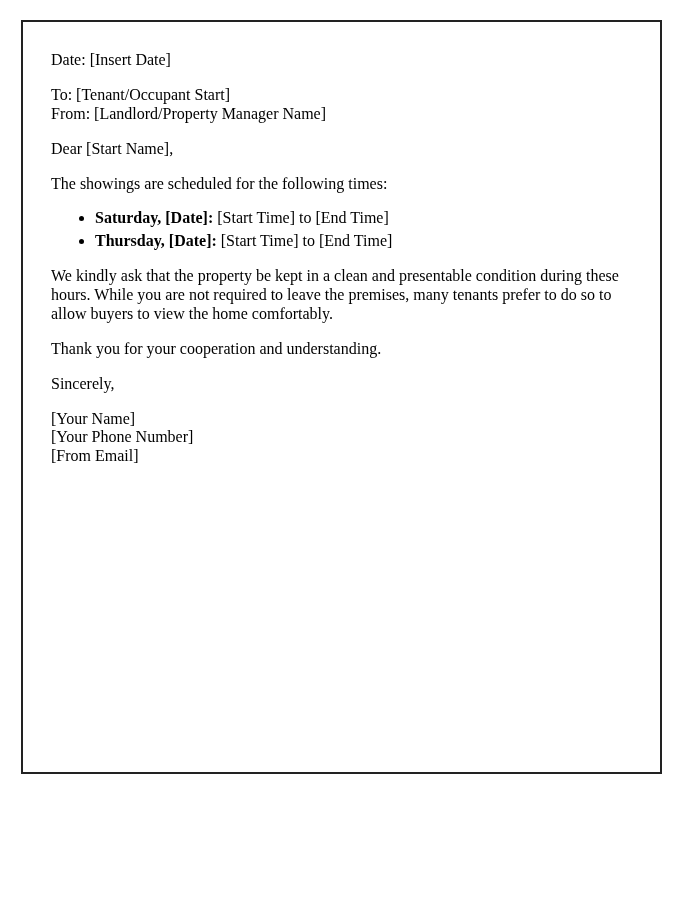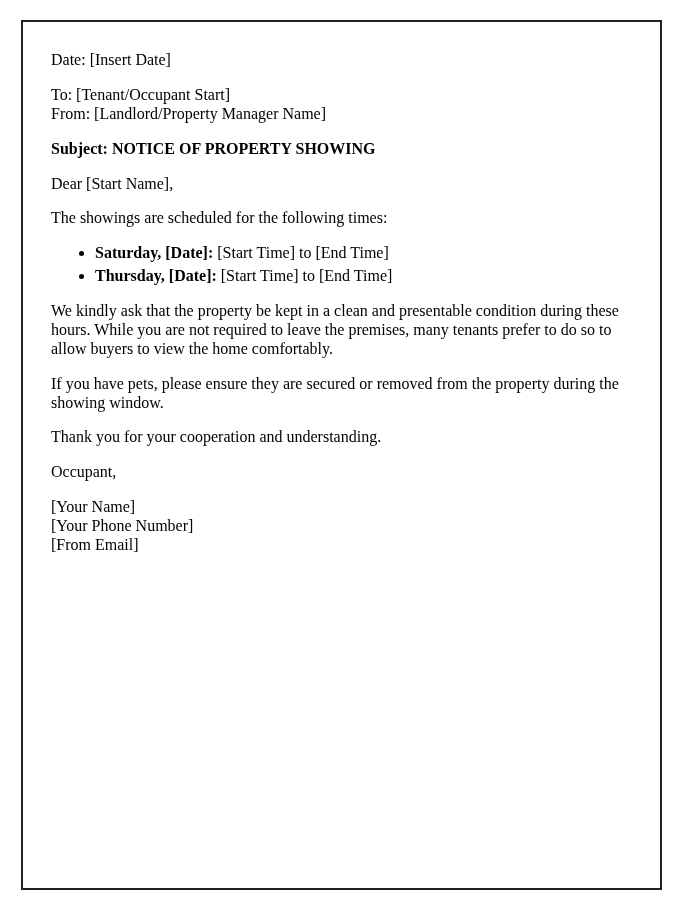--- a/index.html
+++ b/index.html
@@ -14,21 +14,21 @@
     width: 700px;
     height: 900px;
     background: #ffffff;
     overflow: hidden;
   }
   .page {
     position: absolute;
     left: 21px;
     top: 20px;
     width: 641px;
-    height: 870px;
+    height: 754px;
     border: 2px solid #222222;
     background: #ffffff;
     padding: 13px 18px 20px 28px;
     color: #000000;
     font-size: 16px;
     line-height: 1.18;
   }
   .page p {
     margin: 16px 0;
   }
@@ -53,45 +53,43 @@
 <div class="canvas">
   <div class="page">
 
     <p>Date: [Insert Date]</p>
 
     <p>
       <span>To: [Tenant/Occupant Start]</span><br>
       <span>From: [Landlord/Property Manager Name]</span>
     </p>
 
-    <p class="subject">Subject: NOTICE OF PROPERTY SHOWING</p>
 
     <p>Dear [Start Name],</p>
 
 
     <p>The showings are scheduled for the following times:</p>
 
     <ul class="showings">
       <li>
         <span class="day-label">Saturday, [Date]:</span>
         <span>[Start Time] to [End Time]</span>
       </li>
       <li>
         <span class="day-label">Thursday, [Date]:</span>
         <span>[Start Time] to [End Time]</span>
       </li>
     </ul>
 
     <p>We kindly ask that the property be kept in a clean and presentable condition during these hours. While you are not required to leave the premises, many tenants prefer to do so to allow buyers to view the home comfortably.</p>
 
-    <p>If you have pets, please ensure they are secured or removed from the property during the showing window.</p>
 
     <p>Thank you for your cooperation and understanding.</p>
 
-    <p>Occupant,</p>
+    <p>Sincerely,</p>
 
     <p class="sig-block">
       </p>
       <div>[Your Name]</div>
       <div>[Your Phone Number]</div>
       <div>[From Email]</div>
     <p></p>
 
   </div>
 </div>

